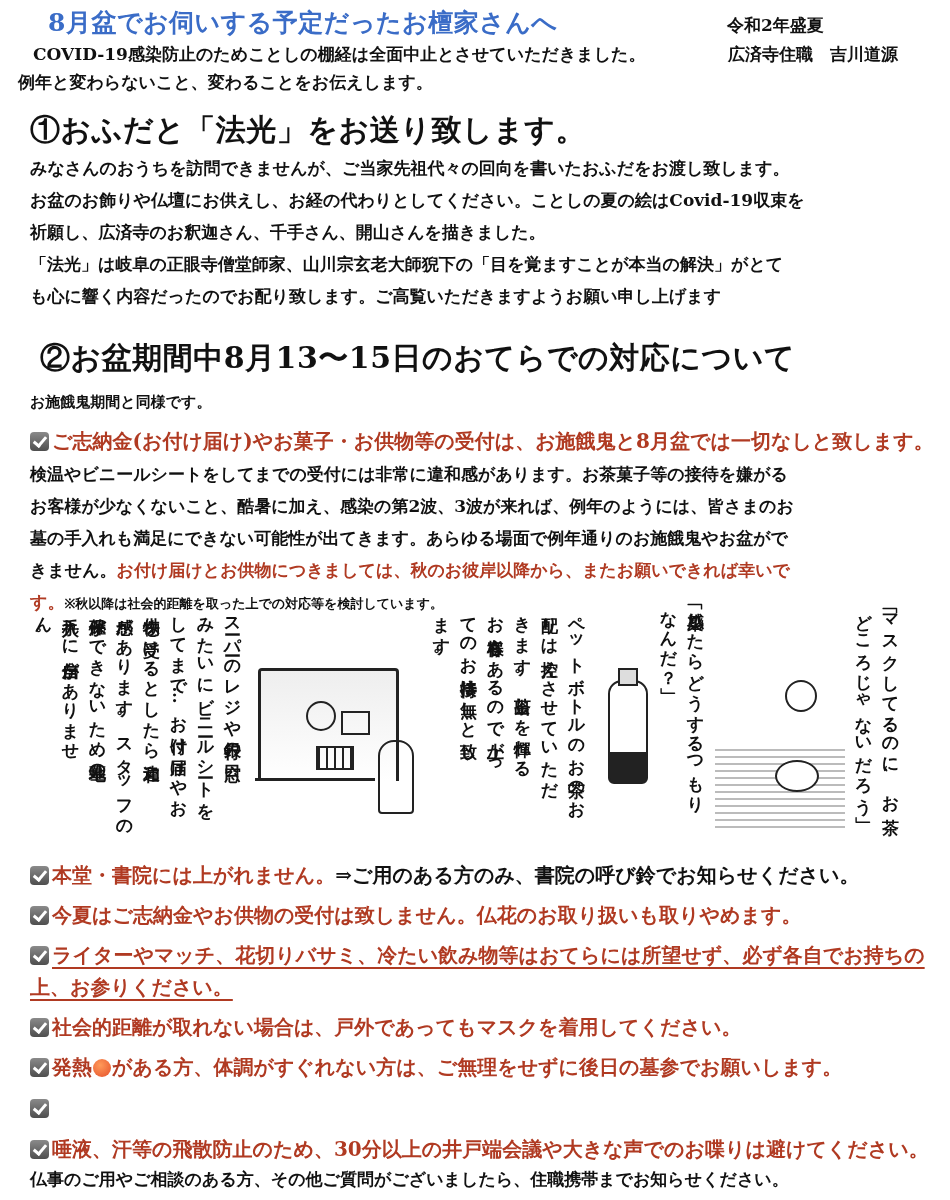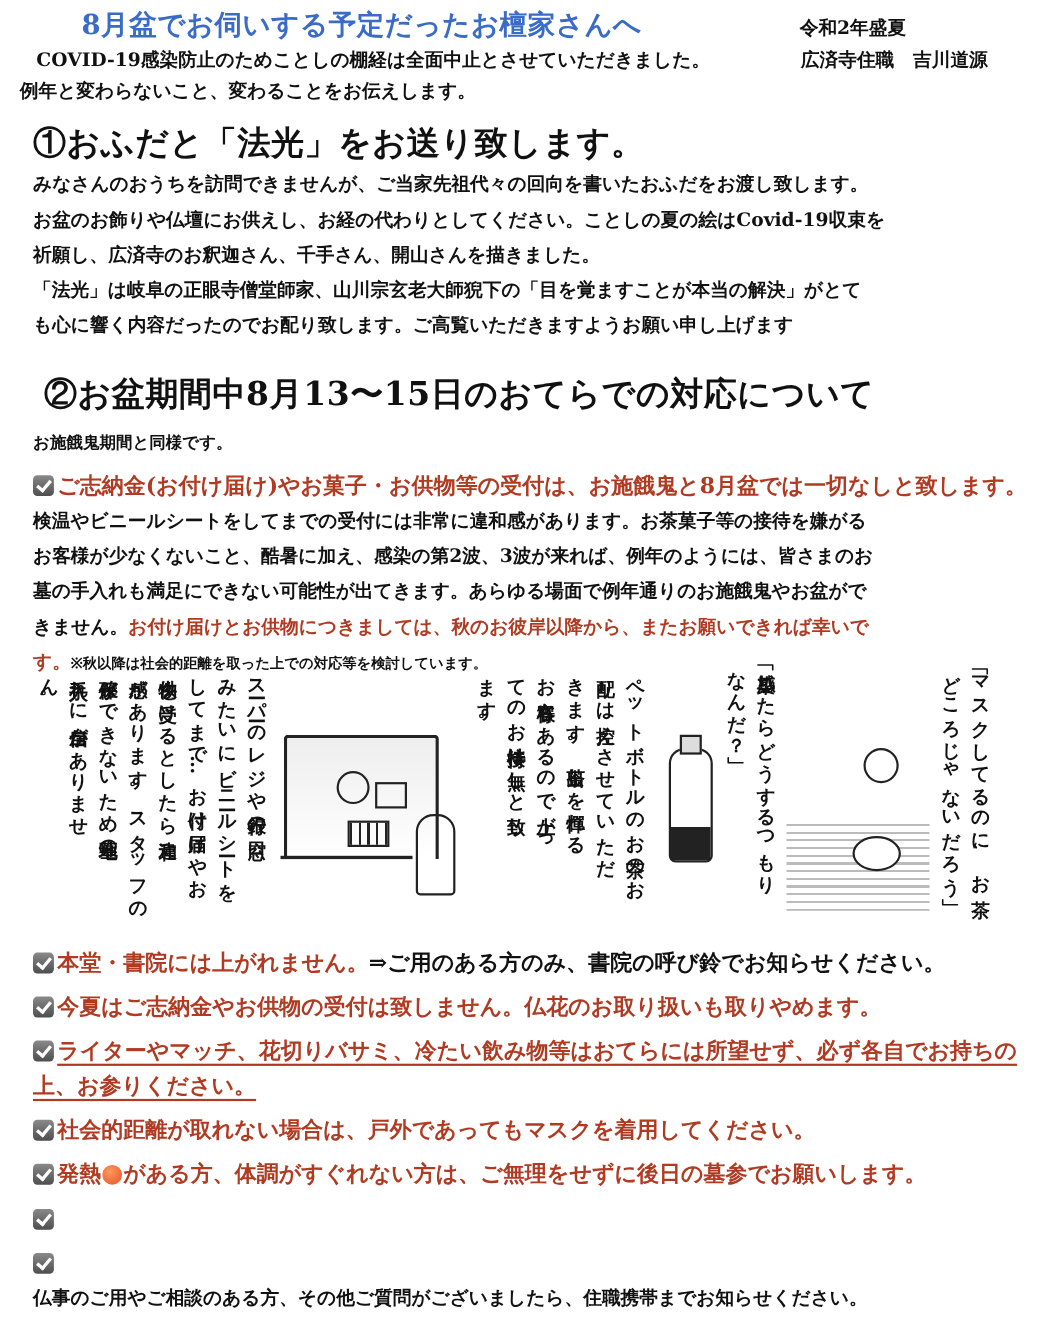--- a/index.html
+++ b/index.html
@@ -22,21 +22,21 @@
   .bullet { font-size:20px; font-weight:bold; white-space:nowrap; }
   .ul { text-decoration:underline; text-decoration-color:#b03a22; text-underline-offset:5px; }
   .vert { writing-mode:vertical-rl; font-size:17px; font-weight:bold; line-height:27px;
           letter-spacing:1px; white-space:pre; }
   .fever { display:inline-block; width:18px; height:18px; border-radius:50%;
            background:radial-gradient(circle at 40% 35%,#ff9a5a,#e5502a); vertical-align:-3px; margin:0 1px; }
 </style>
 </head>
 <body>
 
-<div class="abs title-blue" style="left:74px;top:6px;">8月盆でお伺いする予定だったお檀家さんへ</div>
+<div class="abs title-blue" style="left:48px;top:6px;">8月盆でお伺いする予定だったお檀家さんへ</div>
 <div class="abs date" style="left:727px;top:14px;">令和2年盛夏</div>
 <div class="abs line" style="left:33px;top:43px;">COVID-19感染防止のためことしの棚経は全面中止とさせていただきました。</div>
 <div class="abs line" style="left:728px;top:43px;">広済寺住職　吉川道源</div>
 <div class="abs line" style="left:18px;top:71px;">例年と変わらないこと、変わることをお伝えします。</div>
 
 <div class="abs h1" style="left:30px;top:110px;">①おふだと「法光」をお送り致します。</div>
 <div class="abs" style="left:30px;top:152px;">
   <div class="body17">みなさんのおうちを訪問できませんが、ご当家先祖代々の回向を書いたおふだをお渡し致します。</div>
   <div class="body17">お盆のお飾りや仏壇にお供えし、お経の代わりとしてください。ことしの夏の絵はCovid-19収束を</div>
   <div class="body17">祈願し、広済寺のお釈迦さん、千手さん、開山さんを描きました。</div>
@@ -111,16 +111,16 @@
 <div class="abs bullet red" style="left:30px;top:1014px;">
   <span class="chk"></span><span>社会的距離が取れない場合は、戸外であってもマスクを着用してください。</span>
 </div>
 <div class="abs bullet red" style="left:30px;top:1054px;">
   <span class="chk"></span><span>発熱</span><span class="fever"></span><span>がある方、体調がすぐれない方は、ご無理をせずに後日の墓参でお願いします。</span>
 </div>
 <div class="abs bullet red" style="left:30px;top:1096px;">
   <span class="chk"></span>
 </div>
 <div class="abs bullet red" style="left:30px;top:1136px;">
-  <span class="chk"></span>
+  <span class="chk"></span><span>唾液、汗等の飛散防止のため、30分以上の井戸端会議や大きな声でのお喋りは避けてください。</span>
 </div>
 
 <div class="abs line" style="left:30px;top:1168px;">仏事のご用やご相談のある方、その他ご質問がございましたら、住職携帯までお知らせください。</div>
 
 </body></html>

